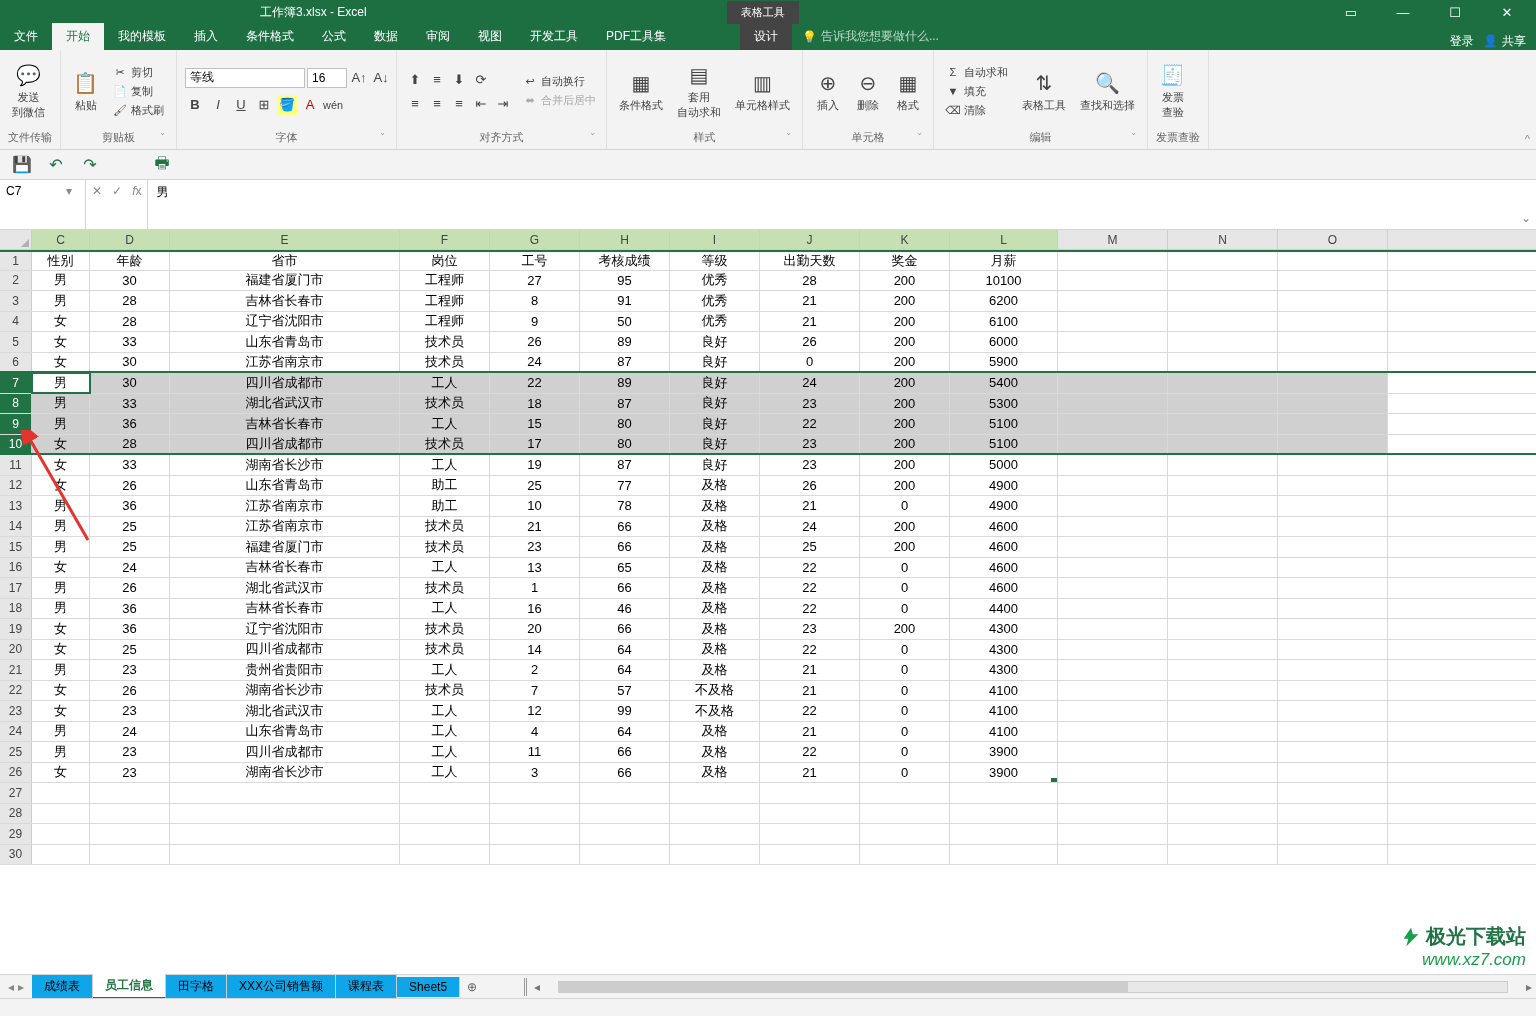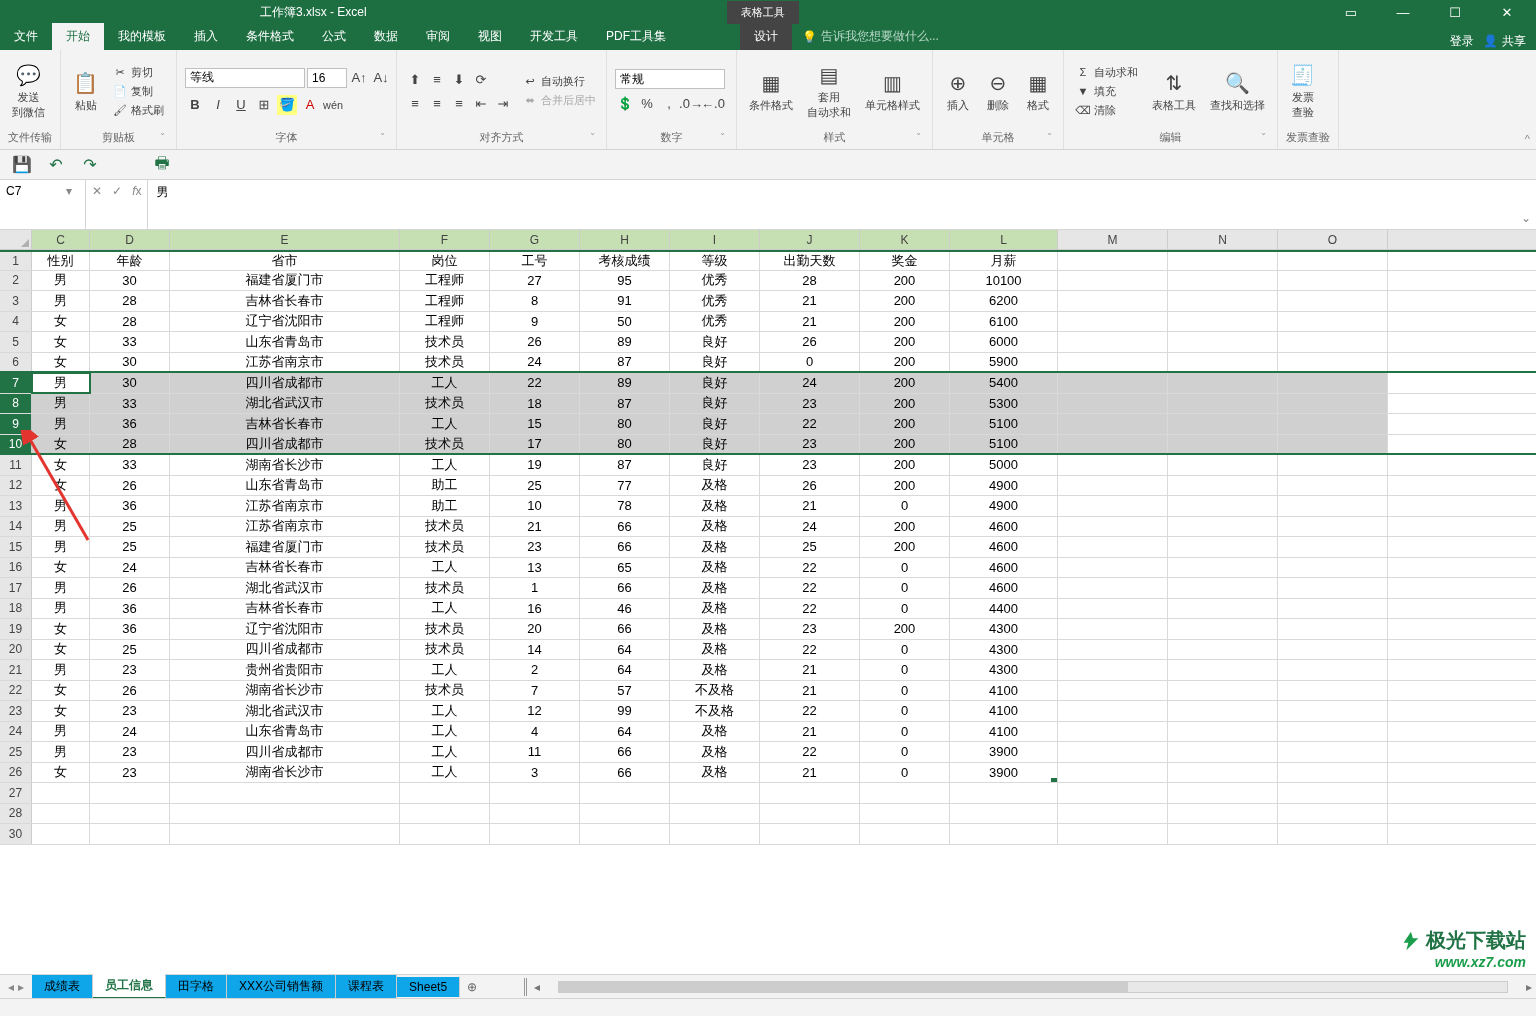--- a/index.html
+++ b/index.html
@@ -91,21 +91,21 @@
   .stab-hsplit { width:6px; height:18px; border-left:3px double #999;}
   .stab-hctrl { width:14px; text-align:center; color:#777; cursor:pointer; }
   
   
   .statusbar { position:absolute; left:0; right:0; bottom:0; height:18px; background:#f3f3f3; border-top:1px solid #d4d4d4; }
   
   
   .watermark { position:absolute; right:10px; bottom:46px; text-align:right; pointer-events:none; z-index:100; }
   .wm-top { color:#217346; font-size:20px; font-weight:bold; display:flex; align-items:center; justify-content:flex-end; gap:4px;}
   .wm-top svg { width:22px; height:22px; }
-  .wm-url { color:#1a9e4b; font-size:14px; font-style:italic; font-weight:bold; }
+  .wm-url { color:#1a9e4b; font-size:17px; font-style:italic; font-weight:normal; }
   
   
   .wC { width:58px; } .wD { width:80px; } .wE { width:230px; } .wF { width:90px; }
   .wG { width:90px; } .wH { width:90px; } .wI { width:90px; } .wJ { width:100px; }
   .wK { width:90px; } .wL { width:108px; } .wM { width:110px; } .wN { width:110px; } .wO { width:110px; }
 
   
   .end-marker { position:absolute; right:0; bottom:-2px; width:6px; height:6px; background:#217346; }
 </style>
 </head>
@@ -231,33 +231,20 @@
           </div>
         <div class="small-btn" style="color:#aaa">
             <span class="small-icon">⬌</span>
             <span>合并后居中</span>
           </div>
       </div>
     </div>
     <div class="ribbon-group-label">对齐方式</div>
   </div>
 
-  <div class="ribbon-group" style="width:130px;">
-    <div class="ribbon-group-body" style="flex-direction:column; align-items:flex-start; gap:4px; justify-content:center;">
-      <input class="numfmt" value="常规" style="">
-      <div style="display:flex; gap:2px;">
-        <span class="fb">💲</span>
-        <span class="fb">%</span>
-        <span class="fb">,</span>
-        <span class="fb">.0→</span>
-        <span class="fb">←.0</span>
-      </div>
-    </div>
-    <div class="ribbon-group-label">数字</div>
-  </div>
 
   <div class="ribbon-group">
     <div class="ribbon-group-body">
       <div class="big-btn">
           <div class="icon">▦</div>
           <div>条件格式</div>
         </div>
       <div class="big-btn">
           <div class="icon">▤</div>
           <div style="white-space:pre; text-align:center;">套用
@@ -812,20 +799,36 @@
         <div class="cell wH"></div>
         <div class="cell wI"></div>
         <div class="cell wJ"></div>
         <div class="cell wK"></div>
         <div class="cell wL"></div>
         <div class="cell wM"></div>
         <div class="cell wN"></div>
         <div class="cell wO"></div>
       </div>
       <div class="row">
+        <div class="rh">29</div>
+        <div class="cell wC"></div>
+        <div class="cell wD"></div>
+        <div class="cell wE"></div>
+        <div class="cell wF"></div>
+        <div class="cell wG"></div>
+        <div class="cell wH"></div>
+        <div class="cell wI"></div>
+        <div class="cell wJ"></div>
+        <div class="cell wK"></div>
+        <div class="cell wL"></div>
+        <div class="cell wM"></div>
+        <div class="cell wN"></div>
+        <div class="cell wO"></div>
+      </div>
+      <div class="row">
         <div class="rh">30</div>
         <div class="cell wC"></div>
         <div class="cell wD"></div>
         <div class="cell wE"></div>
         <div class="cell wF"></div>
         <div class="cell wG"></div>
         <div class="cell wH"></div>
         <div class="cell wI"></div>
         <div class="cell wJ"></div>
         <div class="cell wK"></div>

